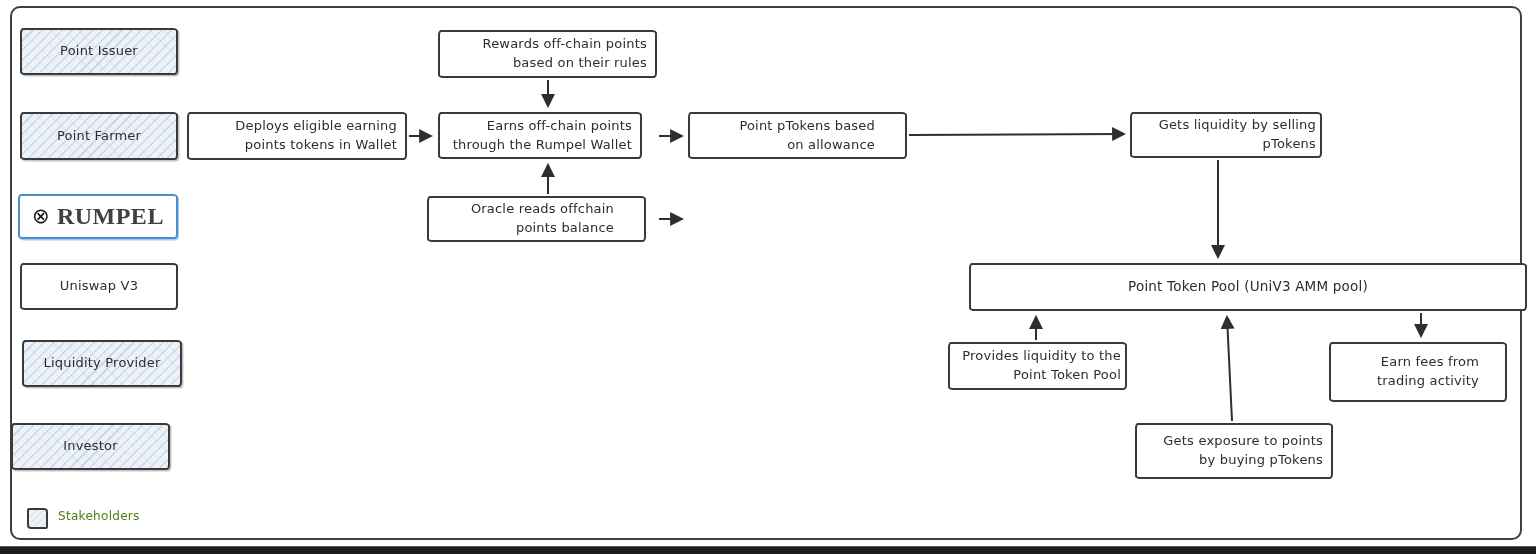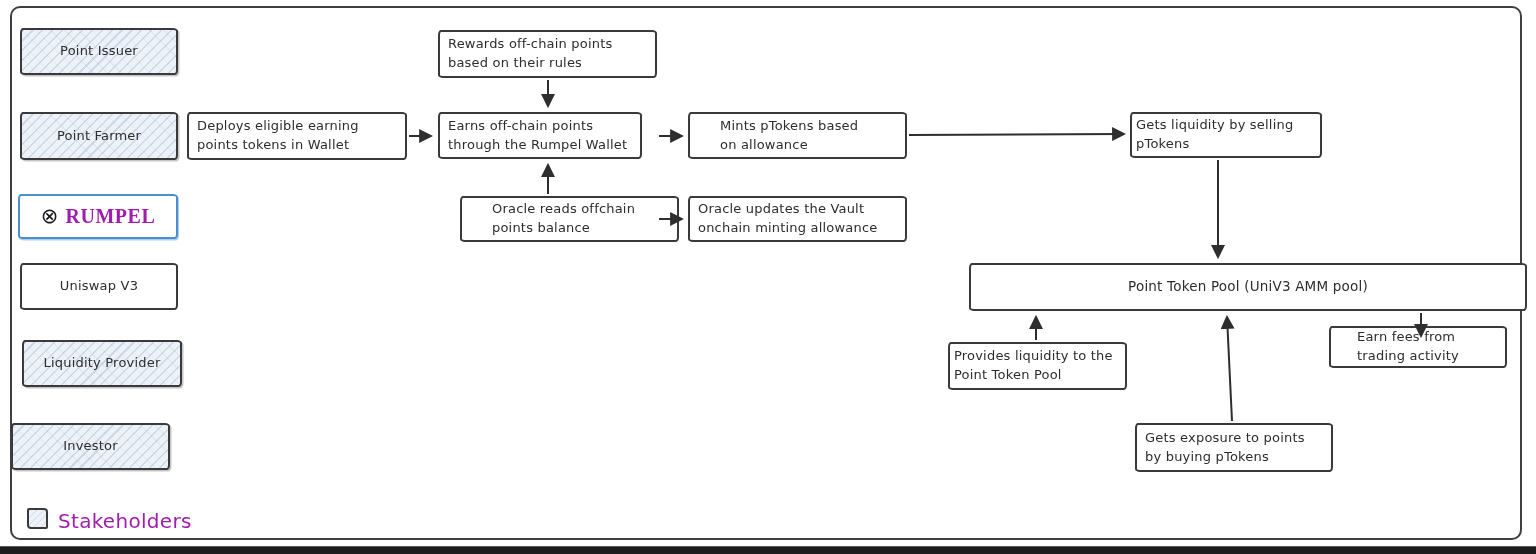--- a/index.html
+++ b/index.html
@@ -29,21 +29,21 @@
     width: 100%; height: 8px;
     background: #1d1d1d;
     border-top: 1px solid #5a5a5a;
   }
 
   .node {
     position: absolute;
     display: flex;
     align-items: center;
     justify-content: center;
-    text-align: left;
+    text-align: right;
     background: #ffffff;
     border: 2px solid #3a3a3a;
     border-radius: 3px 5px 3px 5px / 5px 3px 5px 3px;
     color: #2d2d2d;
     font-size: 13px;
     line-height: 1.45;
     letter-spacing: 0.2px;
   }
 
   .hatched {
@@ -64,42 +64,42 @@
     gap: 7px;
   }
   .logo-icon {
     font-size: 21px;
     color: #16161d;
     line-height: 1;
   }
   .logo-text {
     font-family: "Liberation Serif", "DejaVu Serif", serif;
     font-weight: 700;
-    font-size: 20px;
+    font-size: 24px;
     letter-spacing: 0.5px;
-    color: #a21caf;
+    color: #404040;
   }
 
   .legend-swatch {
     position: absolute;
     left: 27px; top: 508px;
     width: 21px; height: 21px;
     border: 2px solid #3a3a3a;
     border-radius: 2px 4px 2px 4px;
     background-color: #edf2f8;
     background-image:
       repeating-linear-gradient(135deg,
         rgba(138,165,195,0.30) 0px, rgba(138,165,195,0.30) 1px,
         transparent 1px, transparent 5px);
   }
   .legend-label {
     position: absolute;
     left: 58px; top: 509px;
-    font-size: 20px;
-    color: #a21caf;
+    font-size: 12px;
+    color: #4d7c0f;
     letter-spacing: 0.3px;
   }
 
   svg.connectors {
     position: absolute;
     left: 0; top: 0;
     width: 1536px; height: 554px;
     pointer-events: none;
   }
   svg.connectors line { stroke: #2e2e2e; stroke-width: 2; }
@@ -125,35 +125,34 @@
   <div class="node hatched" style="left:22px;top:340px;width:160px;height:47px">Liquidity Provider</div>
 
   <div class="node hatched" style="left:11px;top:423px;width:159px;height:47px">Investor</div>
 
   <div class="node" style="left:438px;top:30px;width:219px;height:48px;padding:8px 8px">Rewards off-chain points based on their rules</div>
 
   <div class="node" style="left:187px;top:112px;width:220px;height:48px;padding:0 8px">Deploys eligible earning points tokens in Wallet</div>
 
   <div class="node" style="left:438px;top:112px;width:204px;height:47px;padding:0 8px">Earns off-chain points through the Rumpel Wallet</div>
 
-  <div class="node" style="left:688px;top:112px;width:219px;height:47px;padding:0 30px">Mints pTokens based on allowance</div>
+  <div class="node" style="left:688px;top:112px;width:219px;height:47px;padding:0 30px">Point pTokens based on allowance</div>
 
   <div class="node" style="left:1130px;top:112px;width:192px;height:46px;padding:0 4px">Gets liquidity by selling pTokens</div>
 
-  <div class="node" style="left:460px;top:196px;width:219px;height:46px;padding:11px 30px">Oracle reads offchain points balance</div>
+  <div class="node" style="left:427px;top:196px;width:219px;height:46px;padding:11px 30px">Oracle reads offchain points balance</div>
 
-  <div class="node" style="left:688px;top:196px;width:219px;height:46px;padding:0 8px">Oracle updates the Vault onchain minting allowance</div>
 
   <div class="node" style="left:969px;top:263px;width:558px;height:48px;font-size:13.5px">Point Token Pool (UniV3 AMM pool)</div>
 
   <div class="node" style="left:948px;top:342px;width:179px;height:48px;padding:0 4px">Provides liquidity to the Point Token Pool</div>
 
-  <div class="node" style="left:1135px;top:423px;width:198px;height:49px;padding:7px 8px">Gets exposure to points by buying pTokens</div>
+  <div class="node" style="left:1135px;top:423px;width:198px;height:56px;padding:7px 8px">Gets exposure to points by buying pTokens</div>
 
-  <div class="node" style="left:1329px;top:326px;width:178px;height:42px;padding:0 26px">Earn fees from trading activity</div>
+  <div class="node" style="left:1329px;top:342px;width:178px;height:60px;padding:0 26px">Earn fees from trading activity</div>
 
   <div class="legend-swatch"></div>
   <div class="legend-label">Stakeholders</div>
 
   <svg class="connectors" viewBox="0 0 1536 554" xmlns="http://www.w3.org/2000/svg">
     <defs>
       <marker id="arrow" viewBox="0 0 10 10" refX="8.5" refY="5" markerWidth="7" markerHeight="7" orient="auto-start-reverse">
         <path d="M0,0 L10,5 L0,10 z" fill="#2e2e2e"></path>
       </marker>
     </defs>

